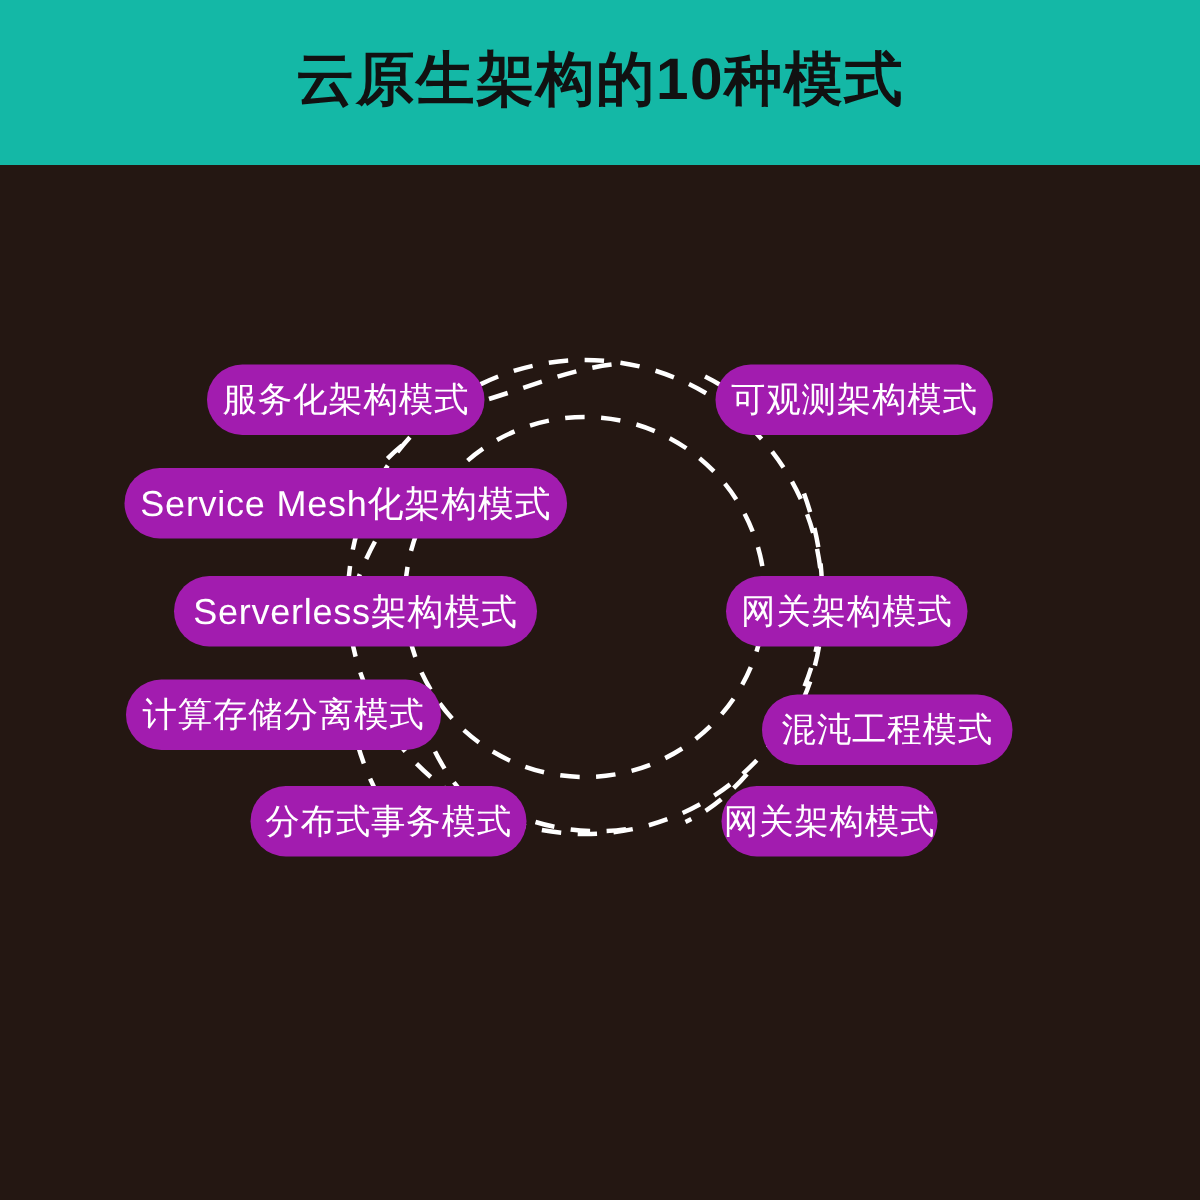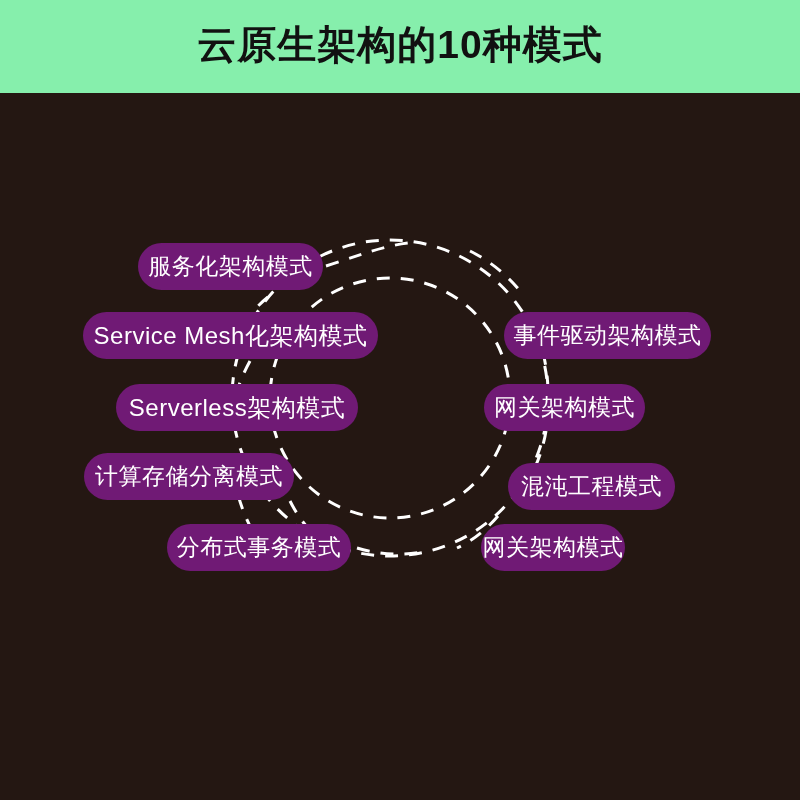--- a/index.html
+++ b/index.html
@@ -19,22 +19,22 @@
     height: 800px;
     background: #241712;
   }
 
   
   .header {
     position: absolute;
     left: 0;
     top: 0;
     width: 800px;
-    height: 93px;
-    background: #86efac;
+    height: 110px;
+    background: #14b8a6;
     display: flex;
     align-items: center;
     justify-content: center;
   }
   .header-title {
     color: #111111;
     font-size: 39px;
     font-weight: 700;
     letter-spacing: 1px;
     line-height: 1;
@@ -55,21 +55,21 @@
     left: 0;
     top: 0;
     width: 800px;
     height: 707px;
     pointer-events: none;
   }
 
   
   .pill {
     position: absolute;
-    background: #701a75;
+    background: #a21caf;
     border-radius: 999px;
     color: #ffffff;
     display: flex;
     align-items: center;
     justify-content: center;
     white-space: nowrap;
     box-sizing: border-box;
     height: 47px;
     font-size: 23px;
     font-weight: 400;
@@ -123,24 +123,24 @@
     </div>
 
     <div class="pill" style="left:84px; top:360px; width:210px;">
       <span>计算存储分离模式</span>
     </div>
 
     <div class="pill" style="left:167px; top:431px; width:184px;">
       <span>分布式事务模式</span>
     </div>
 
+    <div class="pill" style="left:477px; top:150px; width:185px;">
+      <span>可观测架构模式</span>
+    </div>
 
-    <div class="pill" style="left:504px; top:219px; width:207px;">
-      <span>事件驱动架构模式</span>
-    </div>
 
     <div class="pill" style="left:484px; top:291px; width:161px;align-items:center;">
       <span>网关架构模式</span>
     </div>
 
     <div class="pill" style="left:508px; top:360px; width:167px;margin-top:10px;">
       <span>混沌工程模式</span>
     </div>
 
     <div class="pill" style="left:481px; top:431px; width:144px;">

